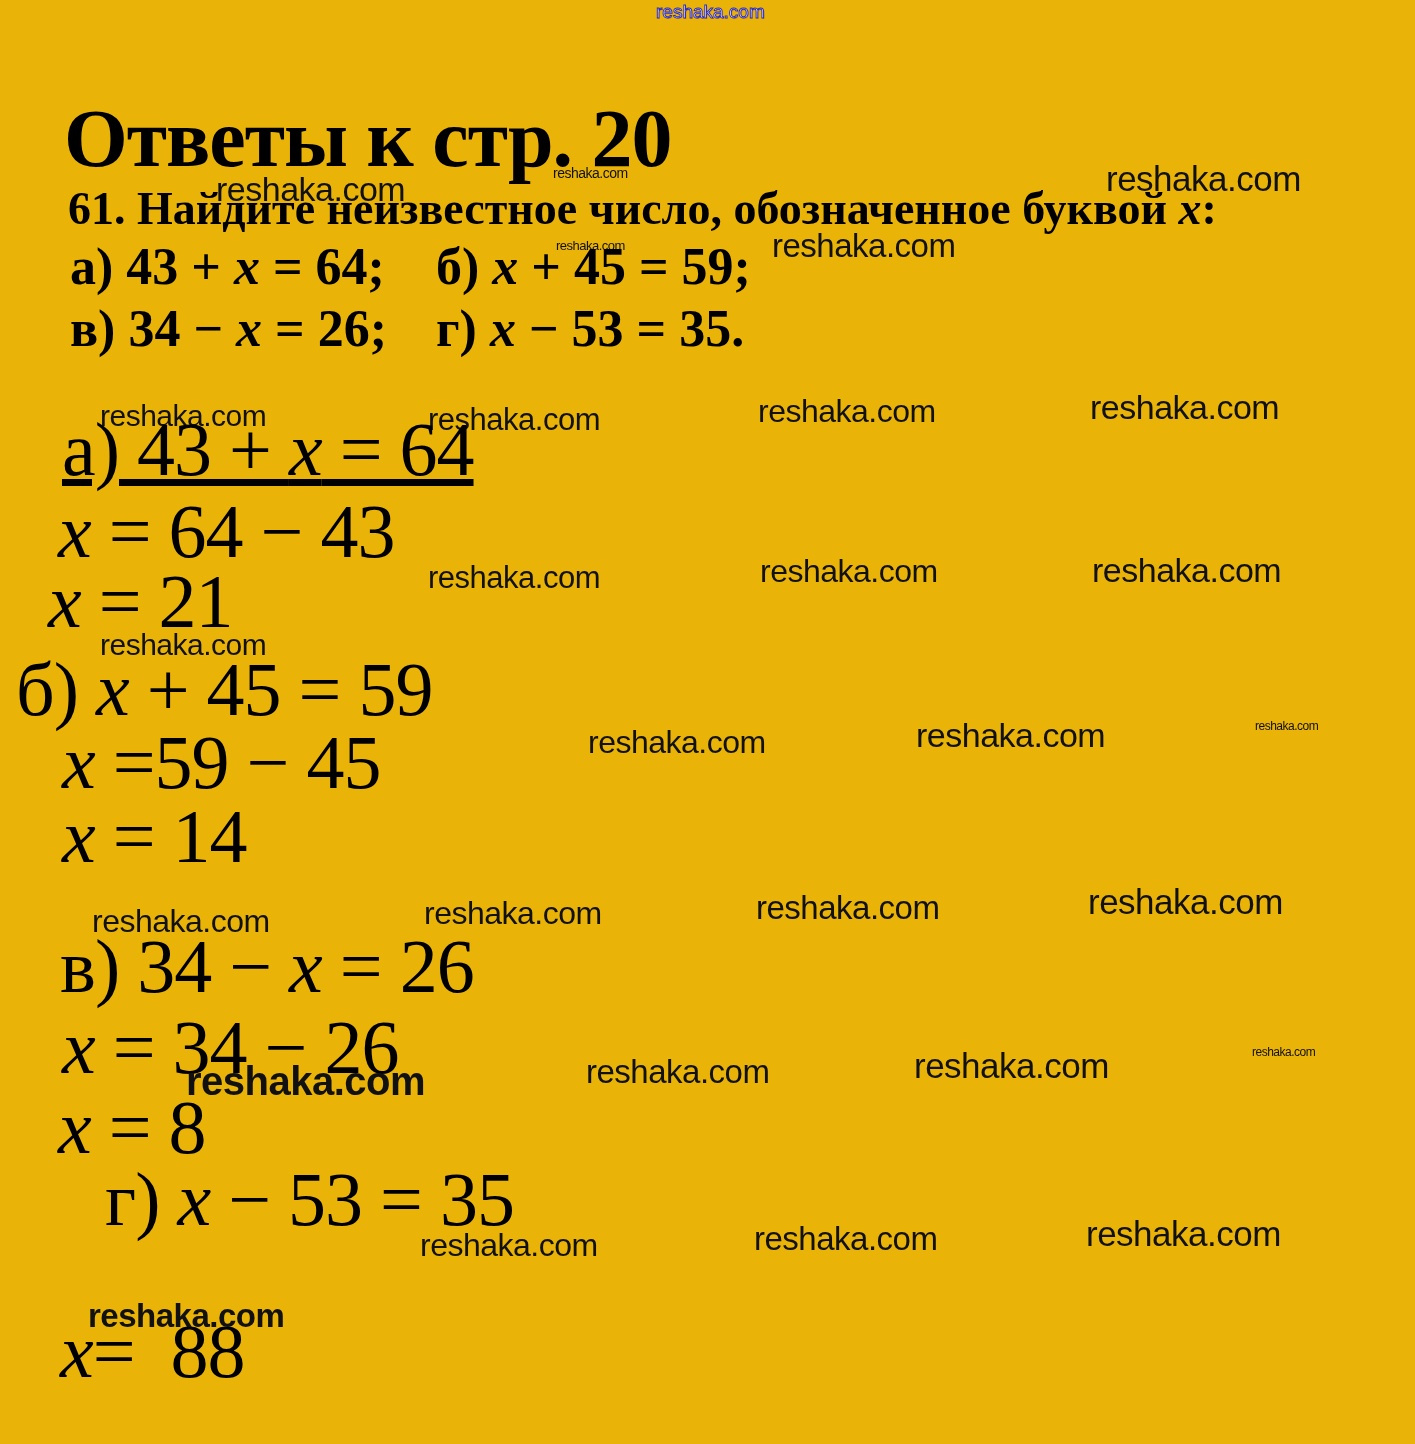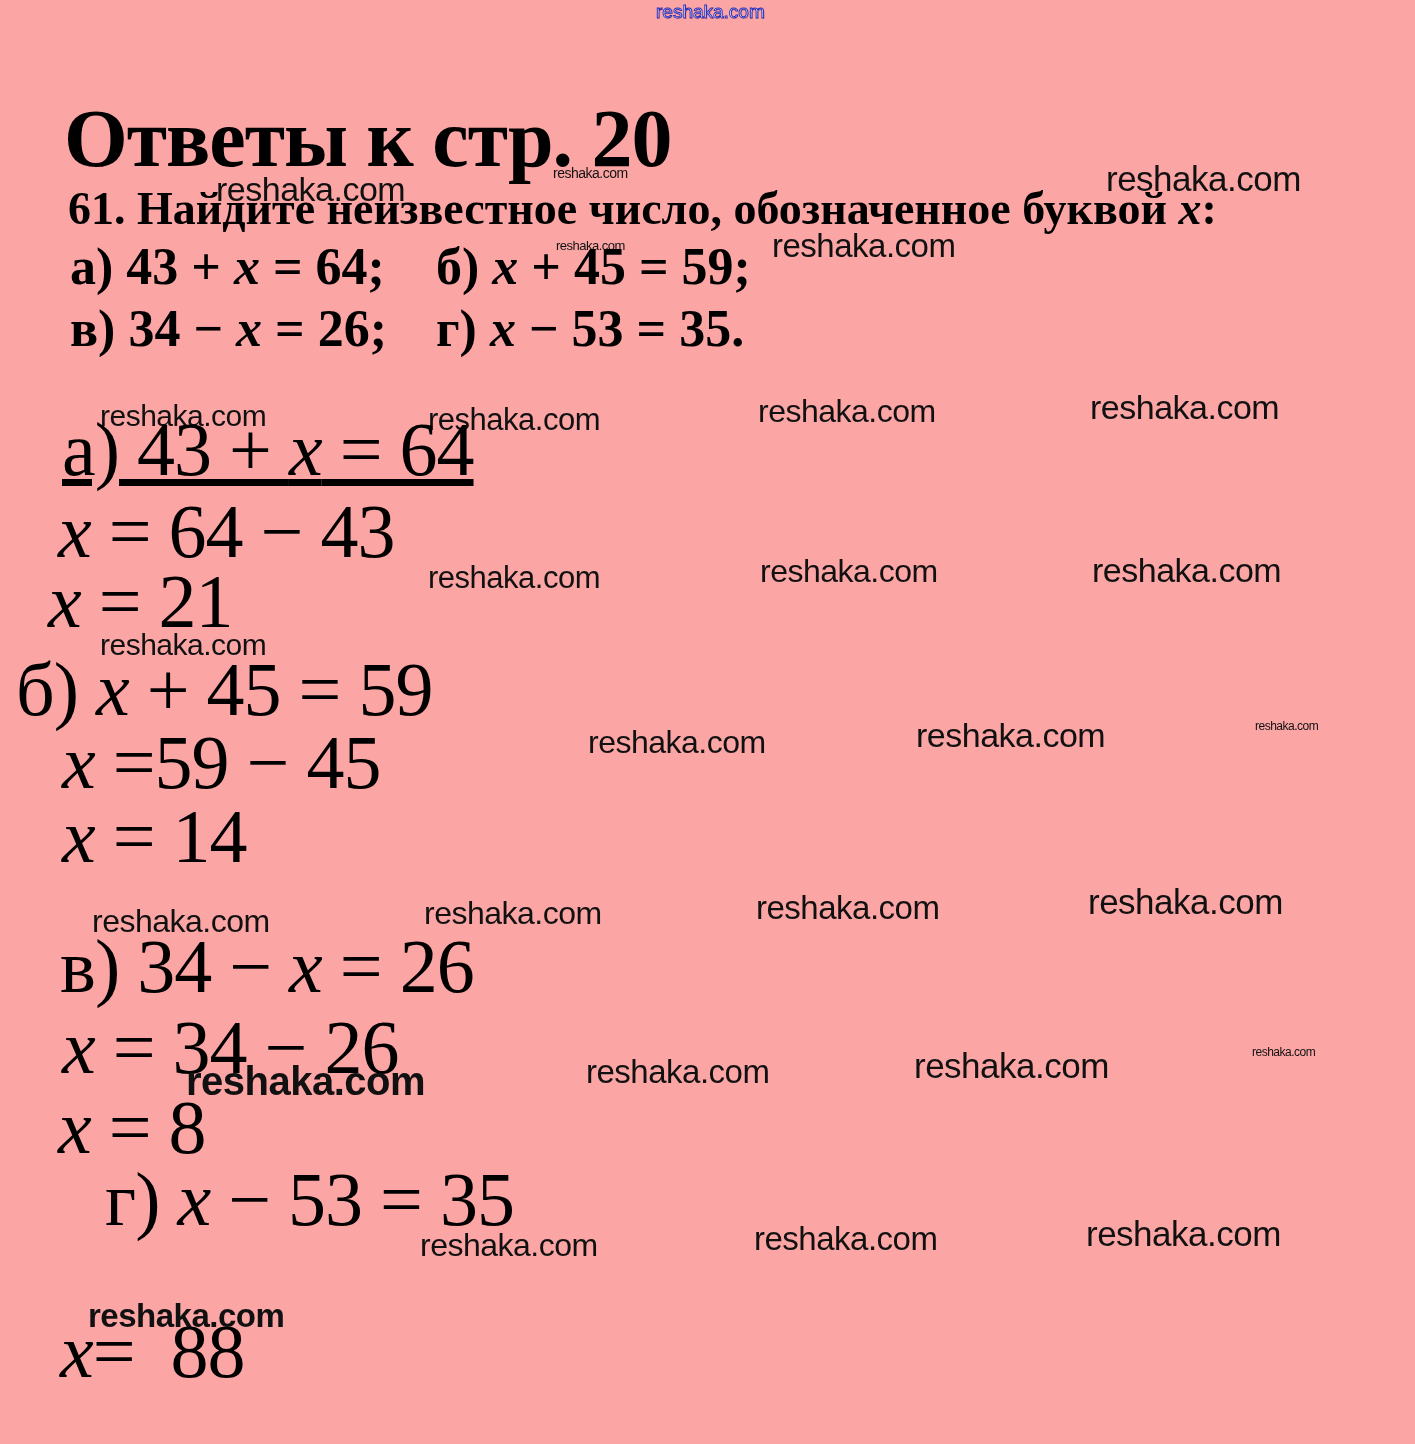--- a/index.html
+++ b/index.html
@@ -4,21 +4,21 @@
 <style>
   html, body {
     margin: 0;
     padding: 0;
     background: #ffffff;
   }
   #canvas {
     position: relative;
     width: 1415px;
     height: 1444px;
-    background: #fca5a5;
+    background: #eab308;
     overflow: hidden;
     font-family: "Liberation Serif", serif;
     color: #000000;
   }
   .abs { position: absolute; }
 
   
   .title {
     font-family: "Liberation Serif", serif;
     font-weight: bold;

